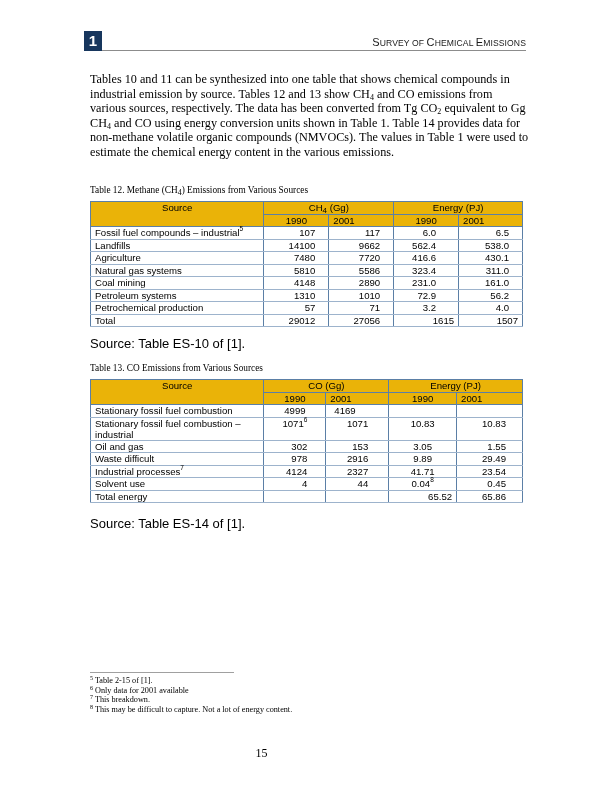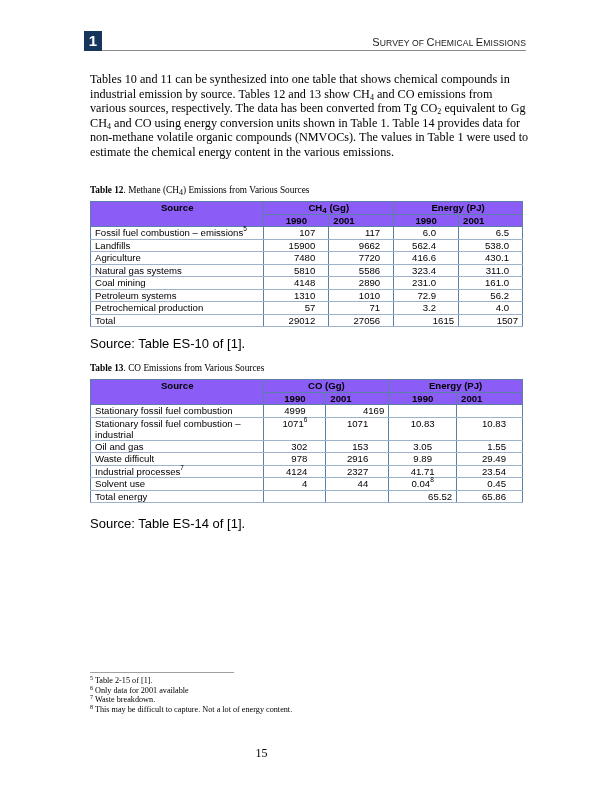--- a/index.html
+++ b/index.html
@@ -12,26 +12,26 @@
     .header-rule { position: absolute; left: 18px; top: 19px; width: 424px; height: 1px; background: #8c8c8c; }
     .header-title { position: absolute; right: 0; top: 5px; font-family: "Liberation Sans", sans-serif; font-size: 11px;
       letter-spacing: 0.1px; color: #1a1a1a; }
     .header-title .sc { font-size: 8.6px; }
 
     .para { position: absolute; left: 90px; top: 72px; width: 440px; font-size: 12.2px; line-height: 14.6px; }
     sub { font-size: 8px; vertical-align: -2px; line-height: 0; }
     sup { font-size: 6.5px; vertical-align: 5px; line-height: 0; }
 
     .caption { position: absolute; left: 90px; font-size: 9.3px; }
-    .caption b { font-weight: bold; margin-top: 32px; }
+    .caption b { font-weight: normal; margin-top: 32px; }
 
     table.data { position: absolute; left: 90px; width: 433px; border-collapse: collapse;
       font-family: "Liberation Sans", sans-serif; font-size: 9.6px; }
     table.data td, table.data th { border: 1px solid #5b7fa6; padding: 0 4px; height: 12.5px; line-height: 11px; }
-    table.data th { background: #8b5cf6; font-weight: bold; text-align: center; }
+    table.data th { background: #eab308; font-weight: normal; text-align: center; }
     table.data tr.sub th { text-align: left; padding-right: 12px; }
     table.data tr.sub th.c { text-align: center; padding-right: 4px; }
     table.data td.num { text-align: right; padding-right: 13px; }
     table.data td.numL { text-align: right; padding-left: 30px; }
     table.data td.src { text-align: left; }
     table.data tr.body td { border-top-color: #9db3cc; border-bottom-color: #9db3cc; }
 
     .source-note { position: absolute; left: 90px; font-family: "Liberation Sans", sans-serif; font-size: 13px; }
 
     .fn-rule { position: absolute; left: 90px; top: 672px; width: 144px; height: 1px; background: #a0a0a0; }
@@ -71,29 +71,29 @@
     <th colspan="2"><span>CH</span><sub>4</sub><span> (Gg)</span></th>
     <th colspan="2">Energy (PJ)</th>
   </tr>
   <tr class="sub">
     <th class="c">1990</th>
     <th>2001</th>
     <th class="c">1990</th>
     <th>2001</th>
   </tr>
   <tr class="body">
-    <td class="src"><span>Fossil fuel combustion – emissions</span><sup>5</sup></td>
+    <td class="src"><span>Fossil fuel compounds – industrial</span><sup>5</sup></td>
     <td class="num">107</td>
         <td class="num">117</td>
         <td class="num" style="padding-right:22px">6.0</td>
         <td class="num">6.5</td>
   </tr>
   <tr class="body">
     <td class="src">Landfills</td>
-    <td class="num">15900</td>
+    <td class="num">14100</td>
         <td class="num">9662</td>
         <td class="num" style="padding-right:22px">562.4</td>
         <td class="num">538.0</td>
   </tr>
   <tr class="body">
     <td class="src">Agriculture</td>
     <td class="num">7480</td>
         <td class="num">7720</td>
         <td class="num" style="padding-right:22px">416.6</td>
         <td class="num">430.1</td>
@@ -157,21 +157,21 @@
   </tr>
   <tr class="sub">
     <th class="c">1990</th>
     <th>2001</th>
     <th class="c">1990</th>
     <th>2001</th>
   </tr>
   <tr class="body">
     <td class="src">Stationary fossil fuel combustion</td>
     <td style="text-align:center">4999</td>
-        <td style="text-align:right;padding-left:8px">4169</td>
+        <td style="text-align:left;padding-left:8px">4169</td>
         <td></td>
         <td></td>
   </tr>
   <tr class="body">
     <td class="src" style="vertical-align:top">Stationary fossil fuel combustion – industrial</td>
     <td style="text-align:center;vertical-align:top"><span>1071</span><sup>6</sup></td>
     <td class="num" style="vertical-align:top;padding-right:20px">1071</td>
     <td style="text-align:center;vertical-align:top">10.83</td>
     <td class="num" style="vertical-align:top;padding-right:16px">10.83</td>
   </tr>
@@ -211,17 +211,17 @@
         <td class="num" style="padding-right:16px">65.86</td>
   </tr>
 </tbody>
   </table>
 <div class="source-note" style="top:516px;">Source: Table ES-14 of [1].</div>
 
 <div class="fn-rule"></div>
 <div class="footnotes">
   <div><sup>5</sup> <span>Table 2-15 of [1].</span></div>
   <div><sup>6</sup> <span>Only data for 2001 available</span></div>
-  <div><sup>7</sup> <span>Waste breakdown.</span></div>
+  <div><sup>7</sup> <span>This breakdown.</span></div>
   <div><sup>8</sup> <span>This may be difficult to capture. Not a lot of energy content.</span></div>
 </div>
 
 <div class="page-num">15</div>
 
 </body></html>

